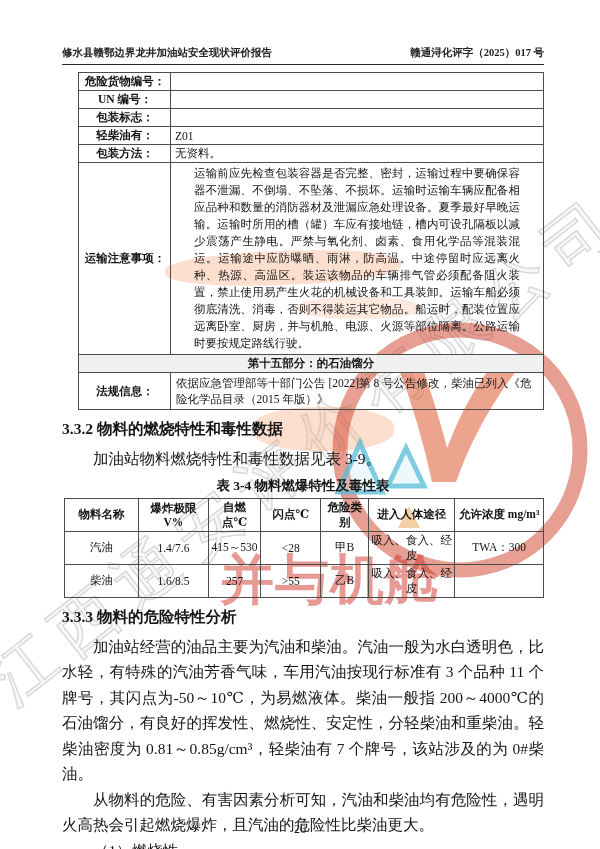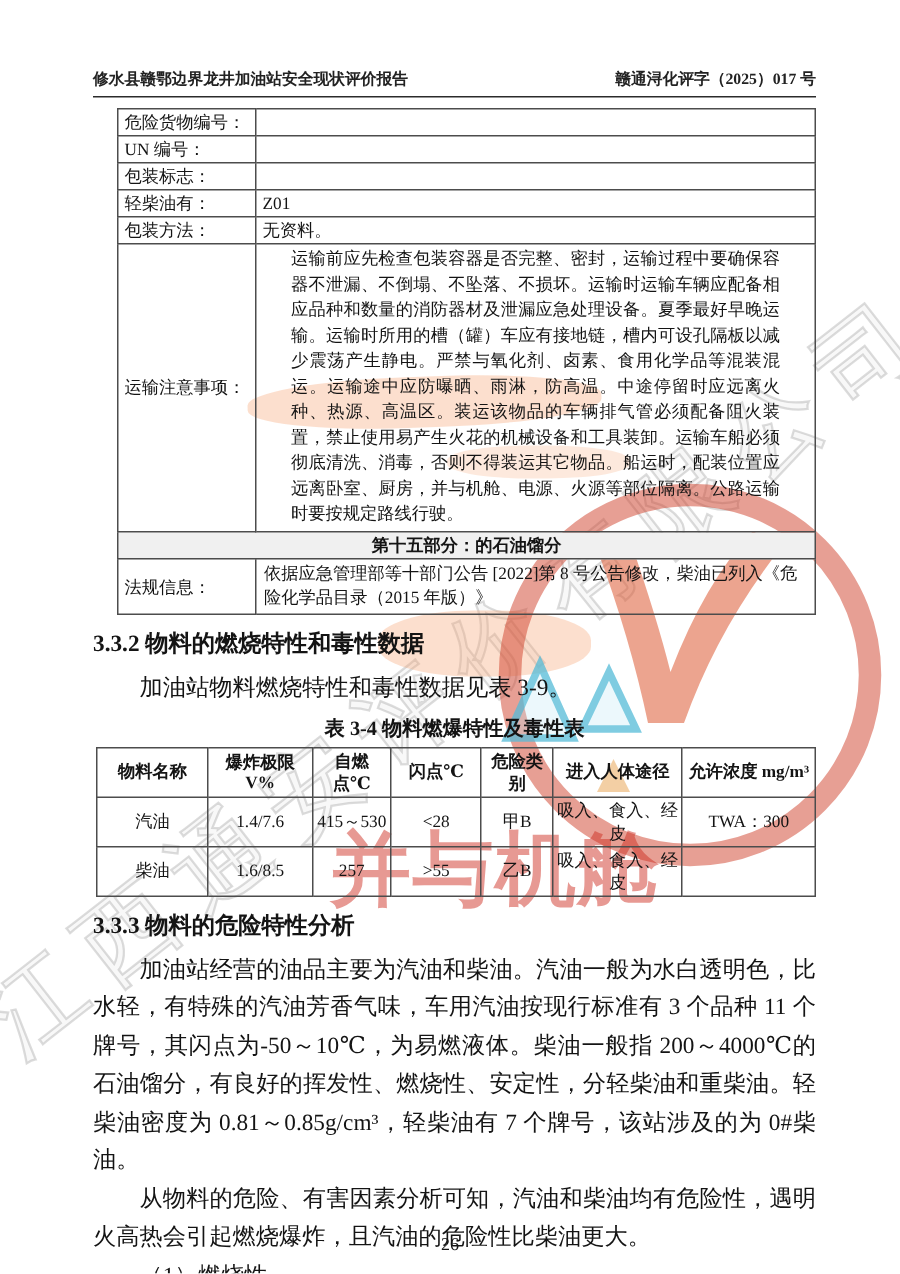--- a/index.html
+++ b/index.html
@@ -35,21 +35,21 @@
 
   .doc-header {
     display:flex; justify-content:space-between; align-items:flex-end;
     font-size:10.5px; font-weight:bold; color:#222;
     border-bottom:1.5px solid #2b2b2b; padding-bottom:4px; margin-bottom:7px;
   }
 
   table { border-collapse:collapse; }
   .msds { width:466px; margin-left:16px; table-layout:fixed; font-size:11.5px; }
   .msds td { border:1px solid #4c4c4c; padding:1px 4px; vertical-align:middle; }
-  .msds td.lbl { width:92px; text-align:left; padding-right:3px; }
+  .msds td.lbl { width:92px; text-align:center; padding-right:3px;font-weight:bold; }
   .msds tr.small td { height:15px; }
   .msds td.longval { text-align:justify; line-height:17px; padding:2px 23px; }
   .msds td.band { background:#f0f0f0; text-align:center; font-weight:bold; height:15px; }
   .msds td.lawval { line-height:16px; padding:2px 5px; }
 
   .h-section { font-size:15.5px; font-weight:bold; margin:9px 0 6px 0; }
   .para { font-size:15.5px; line-height:25.5px; text-align:justify; text-indent:2em; }
   .t34-caption { text-align:center; font-size:13.5px; font-weight:bold; margin:5px 0 3px 0; }
 
   .t34 { width:480px; margin-left:2px; table-layout:fixed; font-size:11.5px; }

